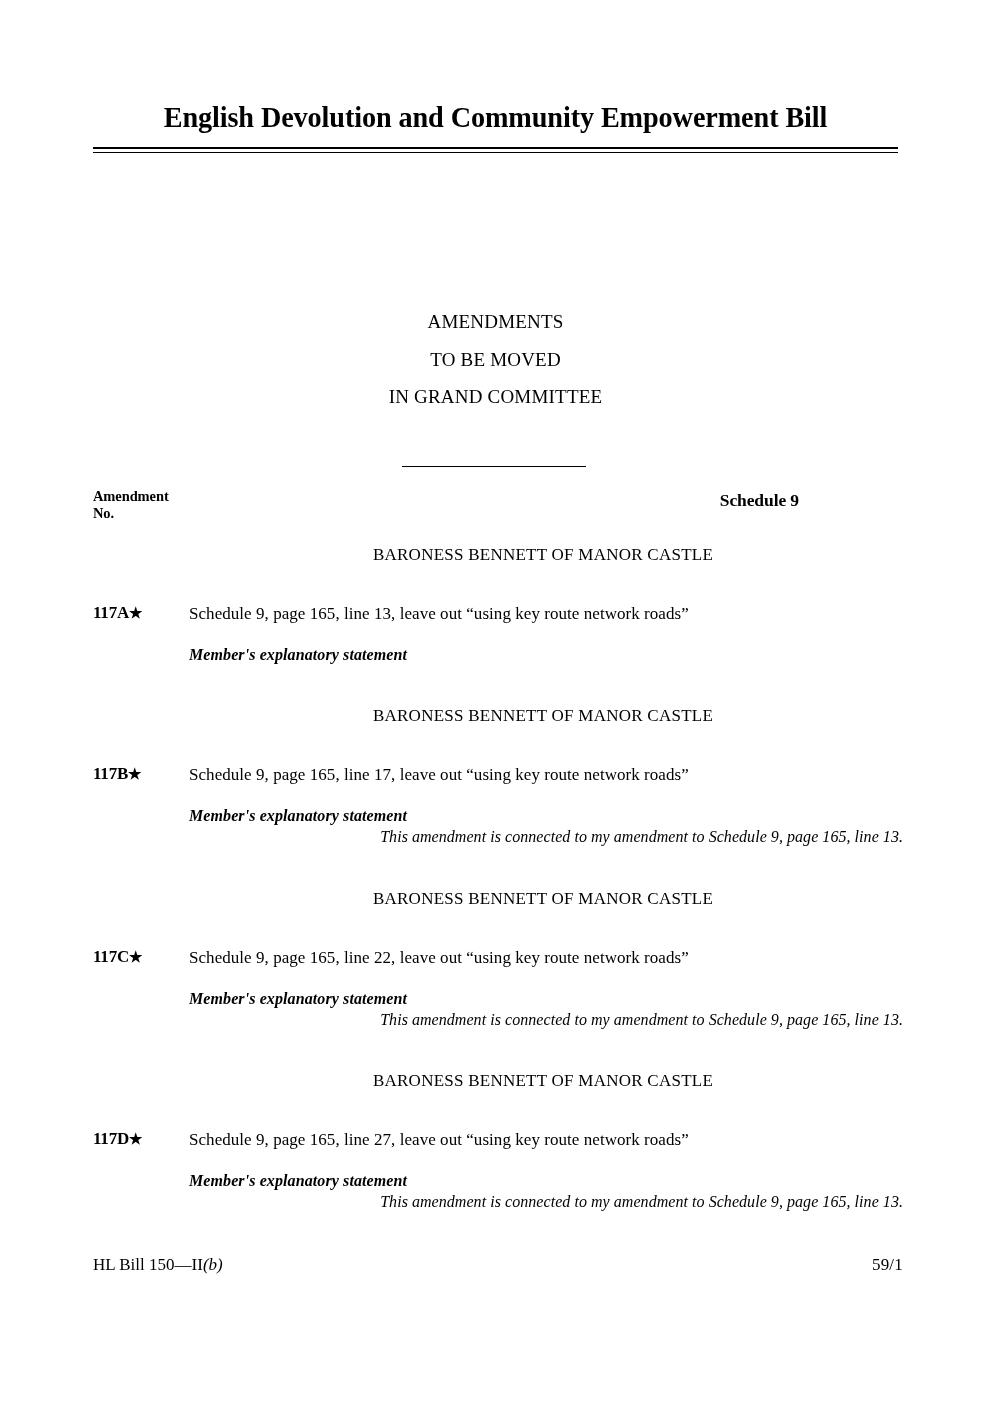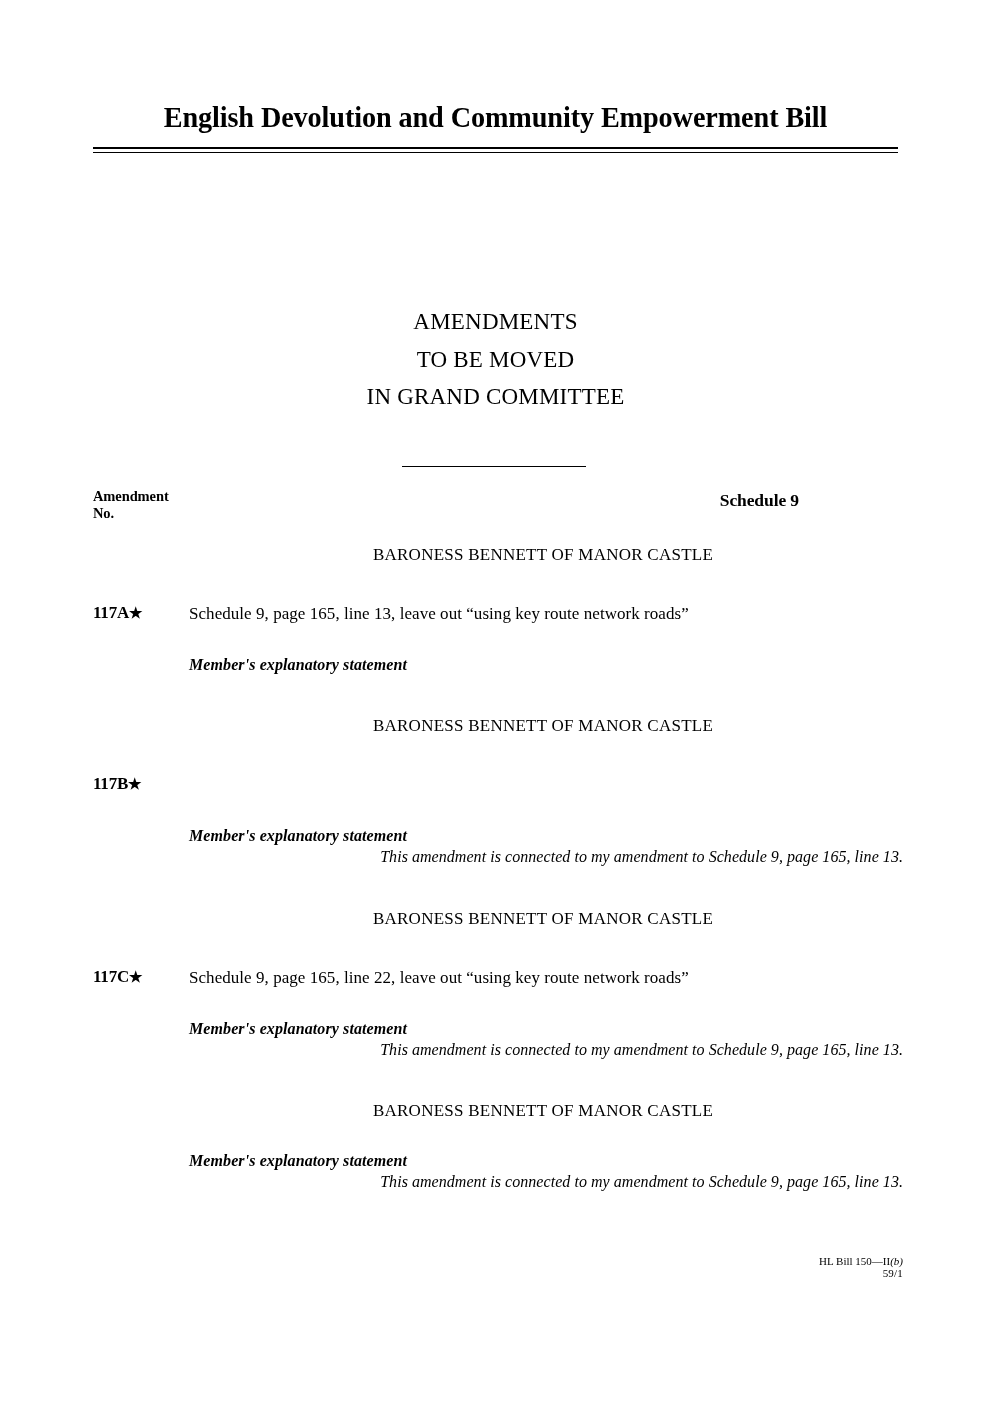--- a/index.html
+++ b/index.html
@@ -50,21 +50,21 @@
 
   
   .doc-headings {
     position: absolute;
     left: 93px;
     top: 303px;
     width: 805px;
     text-align: center;
   }
   .doc-headings .line {
-    font-size: 23px;
+    font-size: 19px;
     line-height: 37.5px;
     letter-spacing: 0.2px;
   }
   .doc-headings .supp {
     font-size: 17.5px;
     font-style: italic;
     line-height: 37px;
     margin-top: 6px;
   }
 
@@ -138,21 +138,21 @@
   }
   .amend-text {
     flex: 1 1 auto;
     font-size: 17px;
     line-height: 23px;
     letter-spacing: 0.05px;
   }
 
   .statement {
     margin-left: 96px;
-    margin-top: 29px;
+    margin-top: 19px;
     font-family: Liberation Serif, serif;
   }
   .statement-heading {
     font-size: 16px;
     font-weight: bold;
     font-style: italic;
     line-height: 21px;
     letter-spacing: 0.1px;
   }
   .statement-body {
@@ -171,22 +171,21 @@
 
   
   .footer {
     position: absolute;
     left: 93px;
     top: 1255px;
     width: 810px;
     display: flex;
     justify-content: space-between;
     align-items: flex-end;
-    font-size: 11px;
-    flex-direction: column;
+    font-size: 17px;
   }
   .footer .left i { font-style: italic; }
   .footer .right { letter-spacing: 0.2px; }
 </style>
 </head>
 <body>
 
 <div class="page">
 
   <div class="masthead">
@@ -219,20 +218,21 @@
       </div>
       <div class="statement">
         <div class="statement-heading">Member's explanatory statement</div>
       </div>
     </div>
 
     <div class="amendment-block block-gap">
       <div class="sponsor">BARONESS BENNETT OF MANOR CASTLE</div>
       <div class="amendment-row">
         <div class="amend-num"><span>117B</span><span class="amend-star">★</span></div>
+        <div class="amend-text">Schedule 9, page 165, line 17, leave out “using key route network roads”</div>
       </div>
       <div class="statement">
         <div class="statement-heading">Member's explanatory statement</div>
         <div class="statement-body nojustify">This amendment is connected to my amendment to Schedule 9, page 165, line 13.</div>
       </div>
     </div>
 
     <div class="amendment-block block-gap">
       <div class="sponsor">BARONESS BENNETT OF MANOR CASTLE</div>
       <div class="amendment-row">
@@ -240,20 +240,24 @@
         <div class="amend-text">Schedule 9, page 165, line 22, leave out “using key route network roads”</div>
       </div>
       <div class="statement">
         <div class="statement-heading">Member's explanatory statement</div>
         <div class="statement-body nojustify">This amendment is connected to my amendment to Schedule 9, page 165, line 13.</div>
       </div>
     </div>
 
     <div class="amendment-block block-gap">
       <div class="sponsor">BARONESS BENNETT OF MANOR CASTLE</div>
+      <div class="amendment-row">
+        <div class="amend-num"><span>117D</span><span class="amend-star">★</span></div>
+        <div class="amend-text">Schedule 9, page 165, line 27, leave out “using key route network roads”</div>
+      </div>
       <div class="statement">
         <div class="statement-heading">Member's explanatory statement</div>
         <div class="statement-body nojustify">This amendment is connected to my amendment to Schedule 9, page 165, line 13.</div>
       </div>
     </div>
 
   </div>
 
   <div class="footer">
     <div class="left"><span>HL Bill 150—II</span><i>(b)</i></div>

